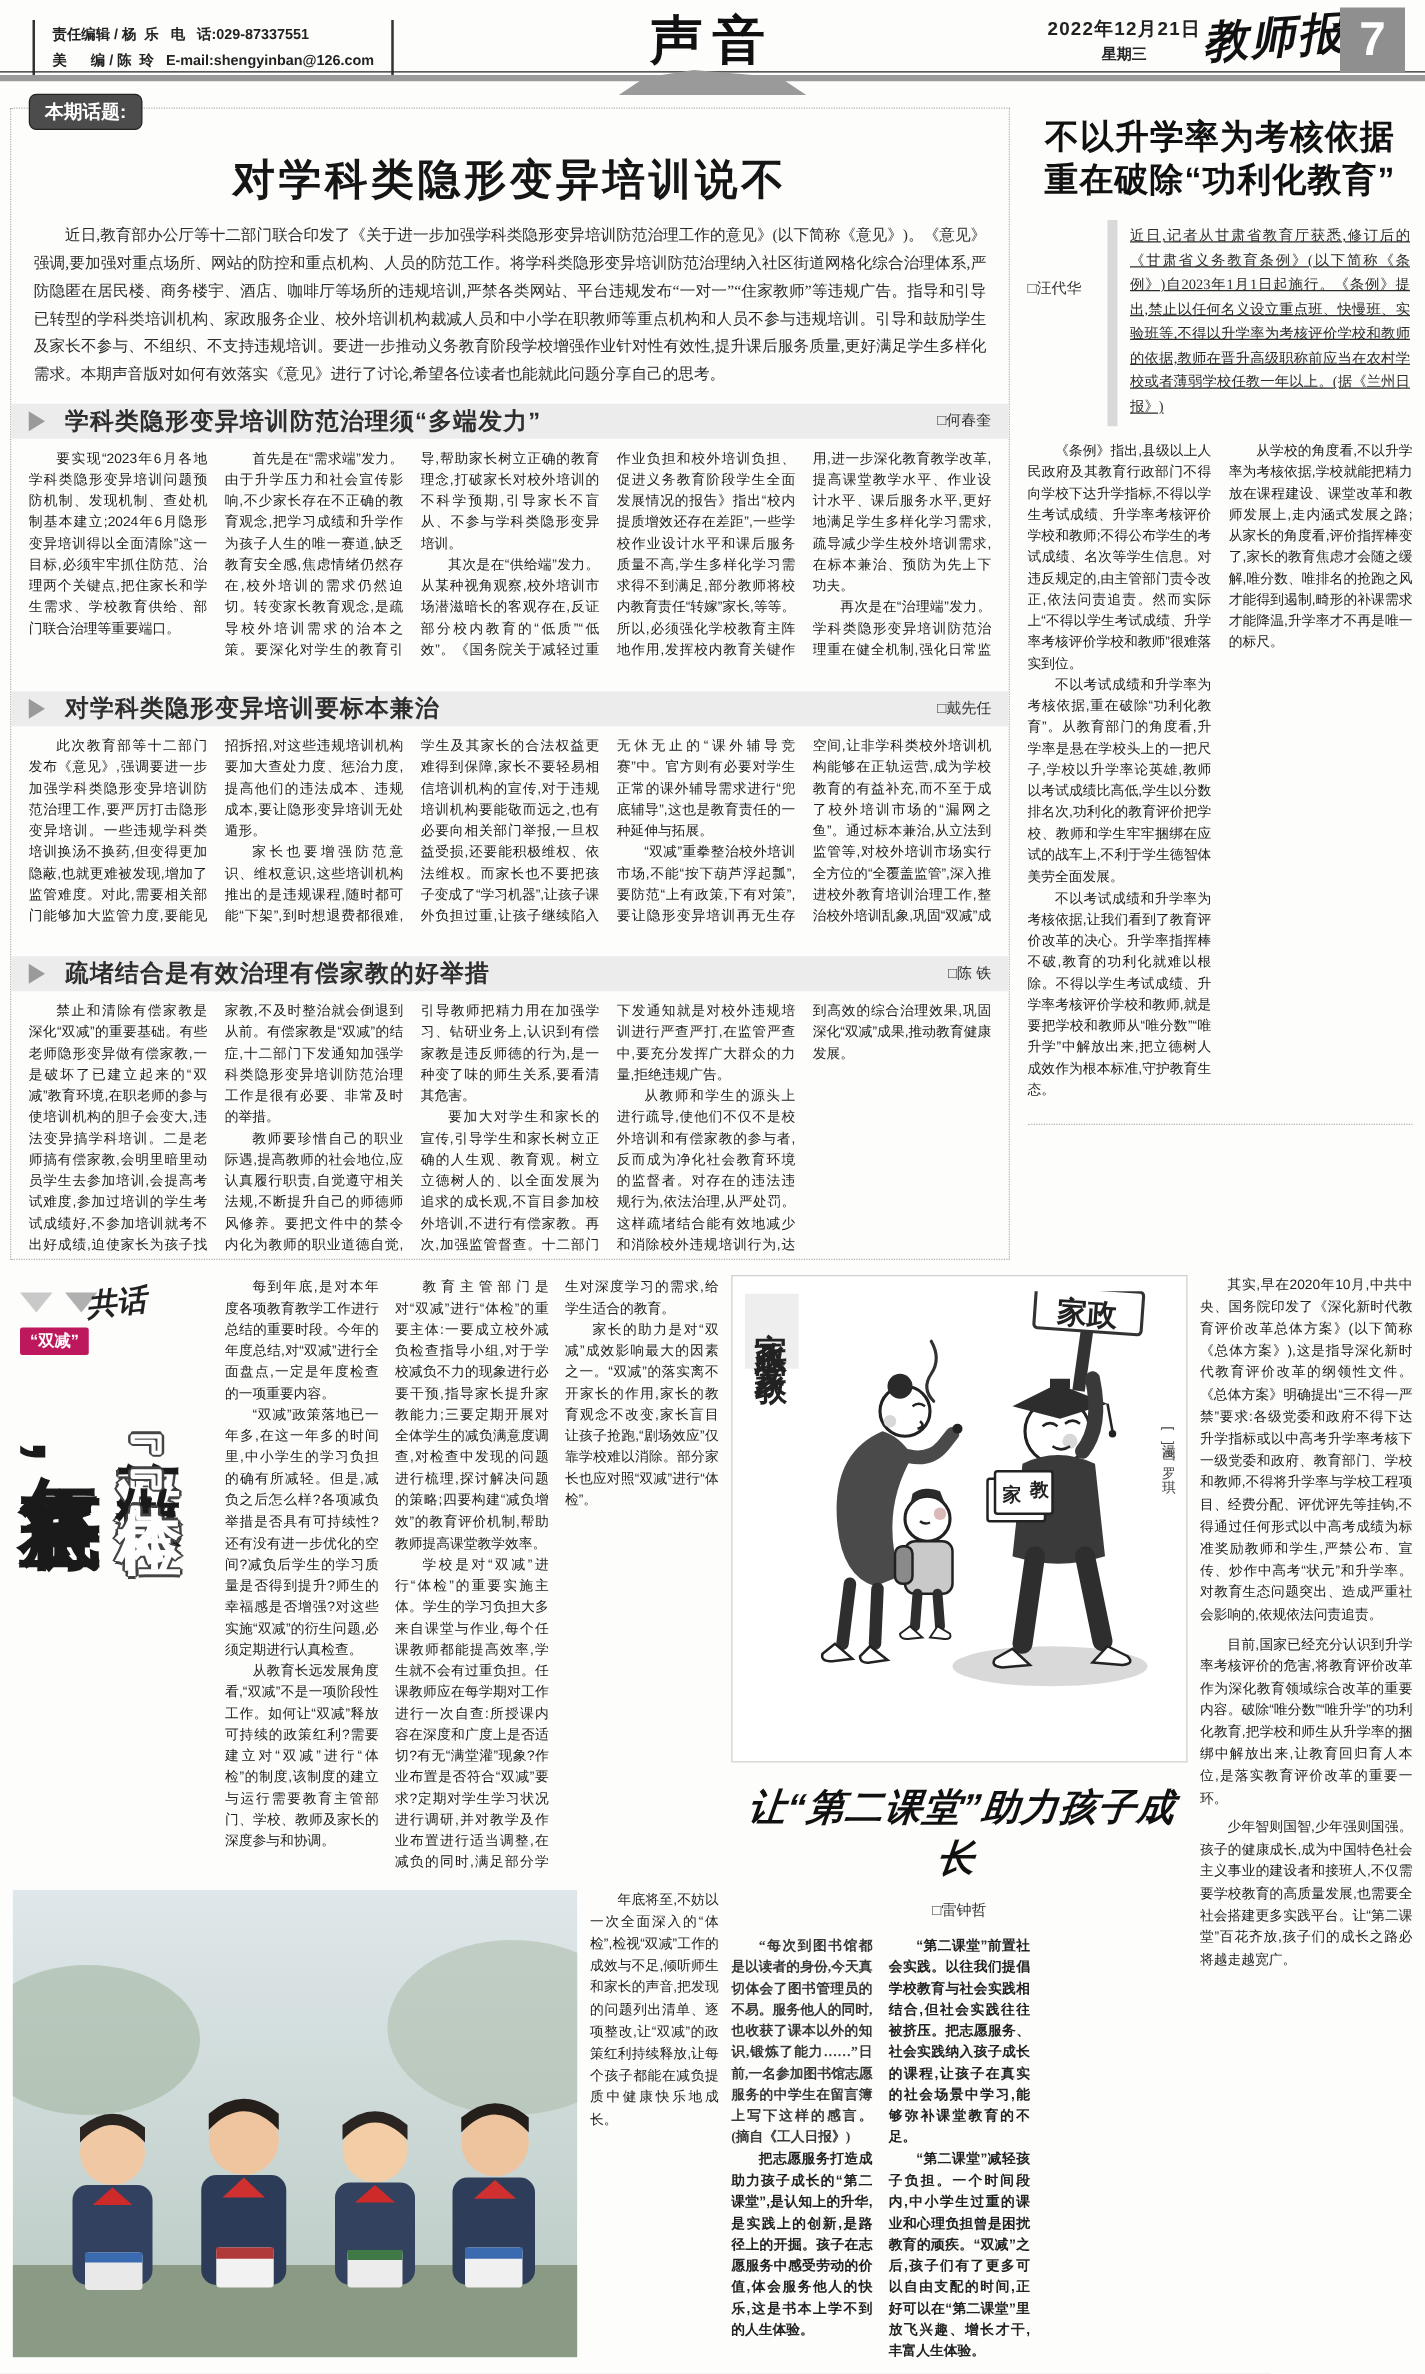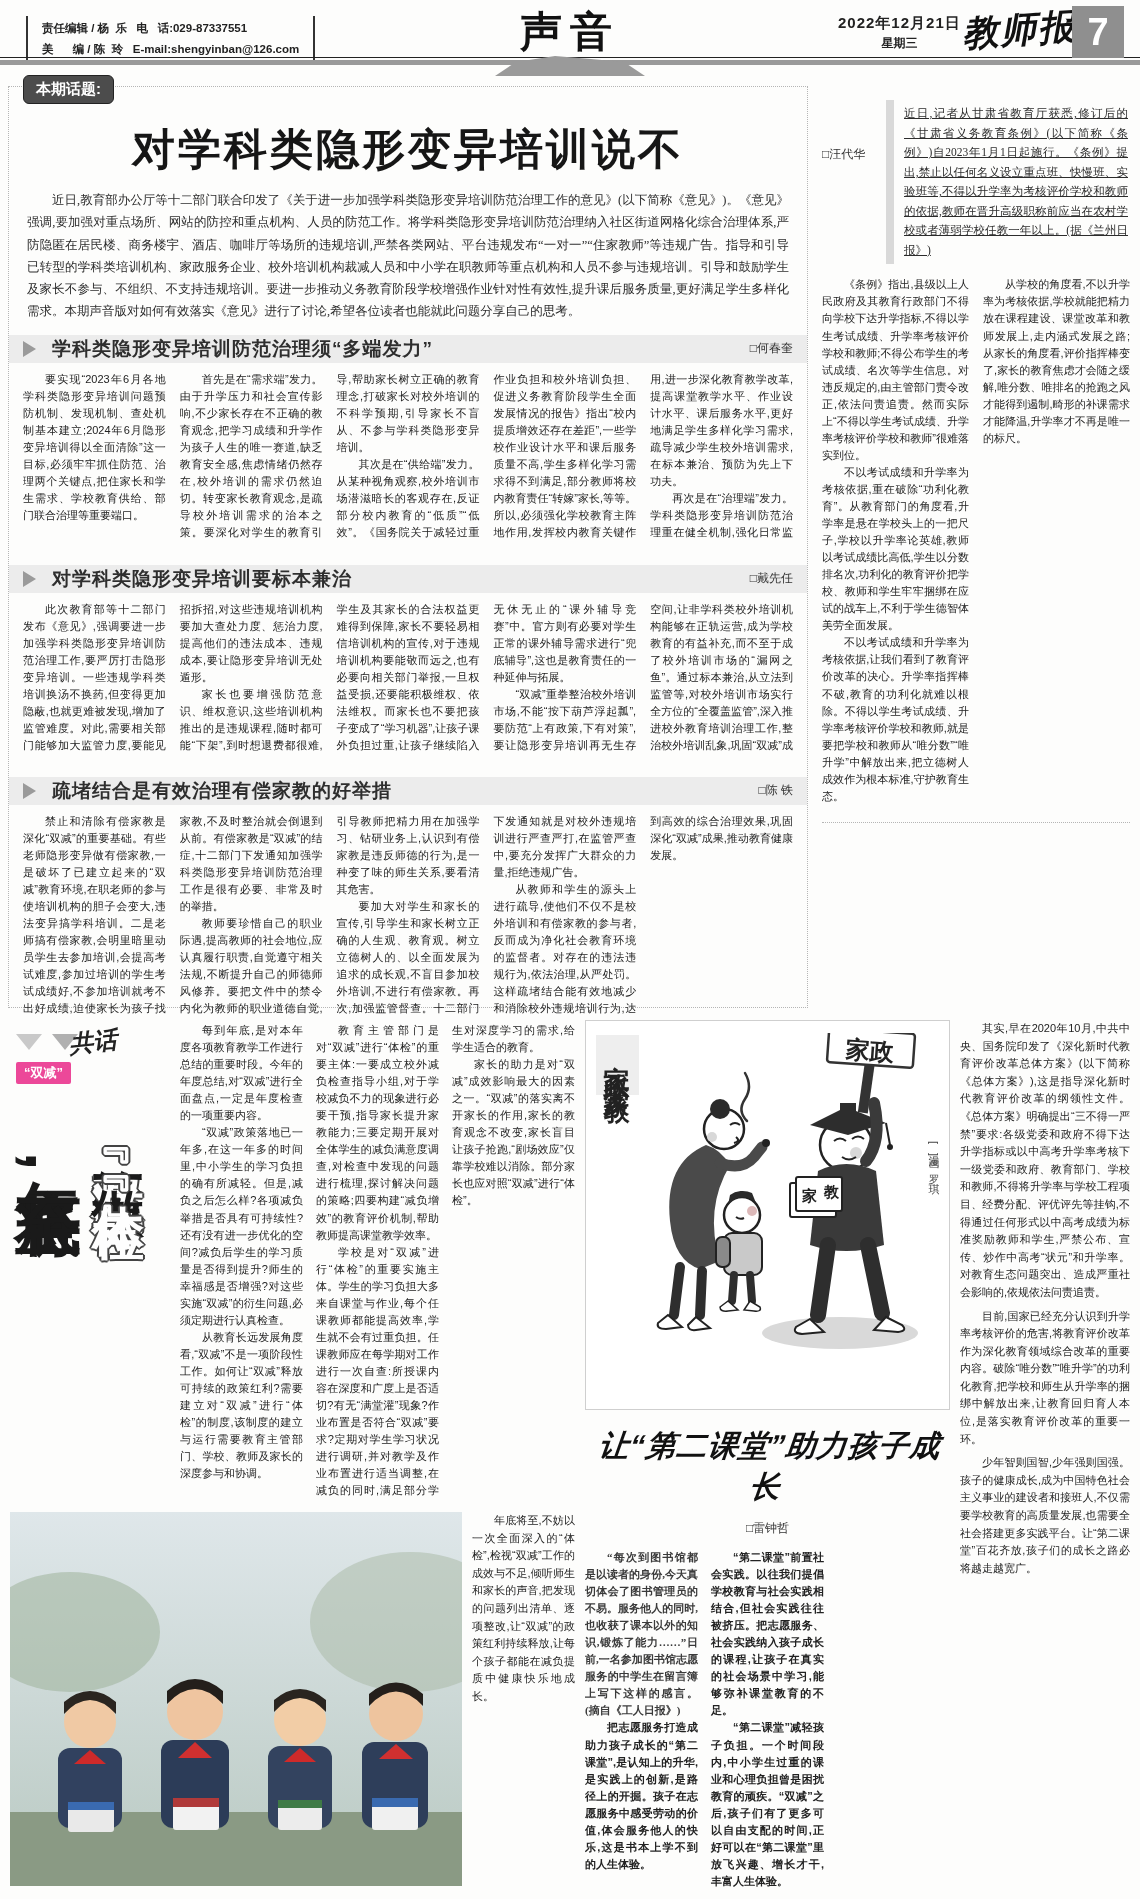--- a/index.html
+++ b/index.html
@@ -23,21 +23,21 @@
   .paper-logo{position:absolute;left:962px;top:6px;font-family:"DejaVu Serif",serif;
               font-size:36px;font-weight:bold;font-style:italic;transform:rotate(-4deg);
               letter-spacing:2px;color:#111;}
   .page-box{position:absolute;left:1072px;top:6px;width:52px;height:52px;background:#8f8f8f;
             color:#fff;font-size:38px;font-weight:bold;text-align:center;line-height:52px;}
   
   #topic{position:absolute;left:8px;top:86px;width:800px;height:922px;
          border:1px dotted #b5b5b5;box-sizing:border-box;padding:0;}
   .topic-badge{position:absolute;left:14px;top:-12px;background:#4c4c4c;color:#fff;
                font-size:15px;font-weight:bold;padding:4px 12px;border-radius:6px;border:1px solid #222;}
-  .topic-headline{margin:34px 10px 10px;text-align:center;font-size:43px;font-weight:bold;
+  .topic-headline{margin:34px 10px 10px;text-align:center;font-size:34px;font-weight:bold;
                   letter-spacing:3px;color:#161616;}
   .topic-intro{margin:6px 18px 12px;font-family:"Liberation Serif",serif;font-size:12.5px;
                line-height:1.78;text-align:justify;color:#2c2c2c;text-indent:2em;}
   .sec-bar{display:flex;align-items:center;background:#ececec;height:28px;margin:0 0 8px 0;
            padding:0 14px;}
   .tri{width:0;height:0;border-left:13px solid #9a9a9a;border-top:8px solid transparent;
        border-bottom:8px solid transparent;margin-right:16px;flex:0 0 auto;}
   .sec-title{font-size:19px;font-weight:bold;color:#2e2e2e;letter-spacing:1px;flex:1 1 auto;}
   .sec-byline{font-size:12px;color:#333;flex:0 0 auto;}
   .sec-body{column-gap:14px;font-size:11px;line-height:1.55;text-align:justify;
@@ -57,21 +57,21 @@
           text-align:justify;height:536px;overflow:hidden;column-fill:auto;}
   .r-body p{margin:0;text-indent:2em;}
   .dot-rule{border-top:1px dotted #b5b5b5;margin-top:10px;}
   
   #bl{position:absolute;left:10px;top:1020px;width:565px;height:869px;}
   .gh-badge{position:absolute;left:6px;top:6px;width:150px;}
   .gh-chev{width:0;height:0;border-top:16px solid #c9c9c9;border-left:13px solid transparent;
            border-right:13px solid transparent;display:inline-block;margin-right:-14px;}
   .gh-text{font-family:"Liberation Serif",serif;font-size:24px;font-weight:bold;
            font-style:italic;transform:rotate(-6deg);display:inline-block;}
-  .gh-box{display:inline-block;background:#ec4899;color:#fff;font-size:13px;font-weight:bold;
+  .gh-box{display:inline-block;background:#be185d;color:#fff;font-size:13px;font-weight:bold;
           padding:2px 8px;margin-top:4px;border-radius:2px;}
   .v-headline{position:absolute;left:4px;top:108px;display:flex;}
   .vh-a{writing-mode:vertical-rl;font-size:66px;font-weight:bold;letter-spacing:6px;
         color:#1a1a1a;line-height:1.05;}
   .vh-b{writing-mode:vertical-rl;font-size:52px;font-weight:bold;letter-spacing:4px;
         color:#1a1a1a;margin-left:6px;line-height:1.1;}
   .hollow{color:#fefefe;text-shadow:2px 0 #444,-2px 0 #444,0 2px #444,0 -2px #444,
           1px 1px #444,-1px -1px #444,1px -1px #444,-1px 1px #444;}
   .v-byline{position:absolute;left:132px;top:560px;writing-mode:vertical-rl;
             font-size:12px;color:#333;letter-spacing:2px;}
@@ -158,20 +158,24 @@
     </div>
     <div class="sec-body h-s3">
       <p>禁止和清除有偿家教是深化“双减”的重要基础。有些老师隐形变异做有偿家教,一是破坏了已建立起来的“双减”教育环境,在职老师的参与使培训机构的胆子会变大,违法变异搞学科培训。二是老师搞有偿家教,会明里暗里动员学生去参加培训,会提高考试难度,参加过培训的学生考试成绩好,不参加培训就考不出好成绩,迫使家长为孩子找家教,不及时整治就会倒退到从前。有偿家教是“双减”的结症,十二部门下发通知加强学科类隐形变异培训防范治理工作是很有必要、非常及时的举措。</p>
       <p>教师要珍惜自己的职业际遇,提高教师的社会地位,应认真履行职责,自觉遵守相关法规,不断提升自己的师德师风修养。要把文件中的禁令内化为教师的职业道德自觉,引导教师把精力用在加强学习、钻研业务上,认识到有偿家教是违反师德的行为,是一种变了味的师生关系,要看清其危害。</p>
       <p>要加大对学生和家长的宣传,引导学生和家长树立正确的人生观、教育观。树立立德树人的、以全面发展为追求的成长观,不盲目参加校外培训,不进行有偿家教。再次,加强监管督查。十二部门下发通知就是对校外违规培训进行严查严打,在监管严查中,要充分发挥广大群众的力量,拒绝违规广告。</p>
       <p>从教师和学生的源头上进行疏导,使他们不仅不是校外培训和有偿家教的参与者,反而成为净化社会教育环境的监督者。对存在的违法违规行为,依法治理,从严处罚。这样疏堵结合能有效地减少和消除校外违规培训行为,达到高效的综合治理效果,巩固深化“双减”成果,推动教育健康发展。</p>
     </div>
   </div>
 
   <div id="rart">
+    <div class="r-headline">
+      <div>不以升学率为考核依据</div>
+      <div>重在破除“功利化教育”</div>
+    </div>
     <div class="r-quote-row">
       <div class="r-byline">□汪代华</div>
       <div class="r-quote">近日,记者从甘肃省教育厅获悉,修订后的《甘肃省义务教育条例》(以下简称《条例》)自2023年1月1日起施行。《条例》提出,禁止以任何名义设立重点班、快慢班、实验班等,不得以升学率为考核评价学校和教师的依据,教师在晋升高级职称前应当在农村学校或者薄弱学校任教一年以上。(据《兰州日报》)</div>
     </div>
     <div class="r-body">
       <p>《条例》指出,县级以上人民政府及其教育行政部门不得向学校下达升学指标,不得以学生考试成绩、升学率考核评价学校和教师;不得公布学生的考试成绩、名次等学生信息。对违反规定的,由主管部门责令改正,依法问责追责。然而实际上“不得以学生考试成绩、升学率考核评价学校和教师”很难落实到位。</p>
       <p>不以考试成绩和升学率为考核依据,重在破除“功利化教育”。从教育部门的角度看,升学率是悬在学校头上的一把尺子,学校以升学率论英雄,教师以考试成绩比高低,学生以分数排名次,功利化的教育评价把学校、教师和学生牢牢捆绑在应试的战车上,不利于学生德智体美劳全面发展。</p>
       <p>不以考试成绩和升学率为考核依据,让我们看到了教育评价改革的决心。升学率指挥棒不破,教育的功利化就难以根除。不得以学生考试成绩、升学率考核评价学校和教师,就是要把学校和教师从“唯分数”“唯升学”中解放出来,把立德树人成效作为根本标准,守护教育生态。</p>
       <p>从学校的角度看,不以升学率为考核依据,学校就能把精力放在课程建设、课堂改革和教师发展上,走内涵式发展之路;从家长的角度看,评价指挥棒变了,家长的教育焦虑才会随之缓解,唯分数、唯排名的抢跑之风才能得到遏制,畸形的补课需求才能降温,升学率才不再是唯一的标尺。</p>
     </div>

